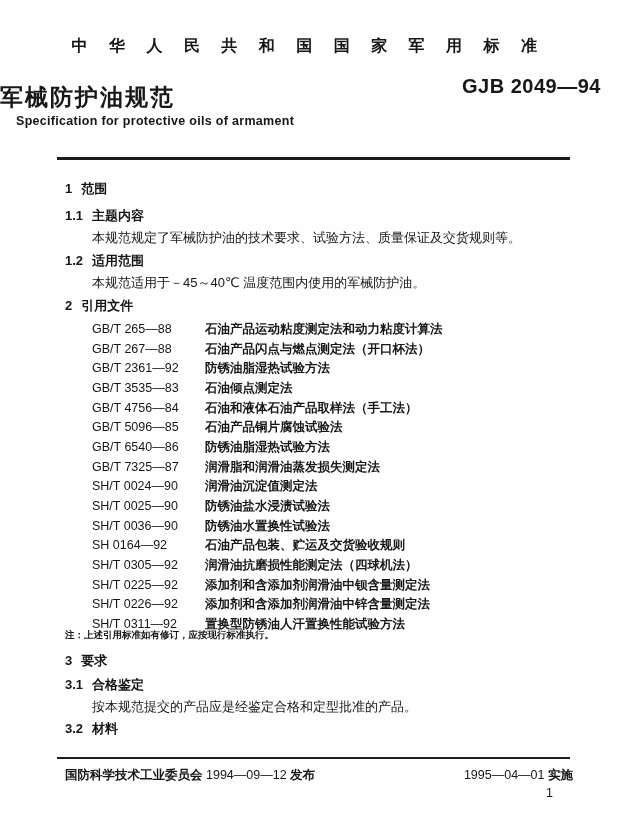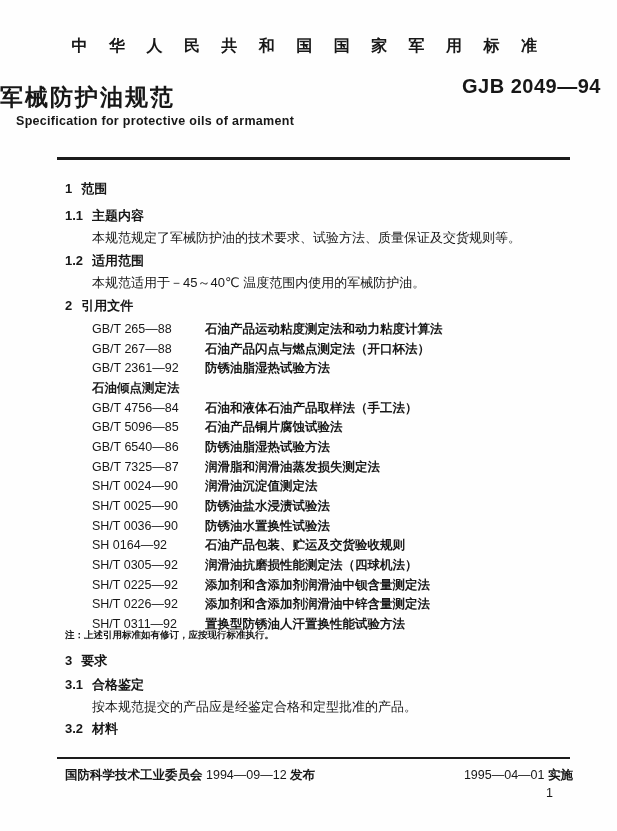--- a/index.html
+++ b/index.html
@@ -129,20 +129,21 @@
     </div>
     <div class="ref-row">
       <span class="ref-code">GB/T 267—88</span>
       <span class="ref-title">石油产品闪点与燃点测定法（开口杯法）</span>
     </div>
     <div class="ref-row">
       <span class="ref-code">GB/T 2361—92</span>
       <span class="ref-title">防锈油脂湿热试验方法</span>
     </div>
     <div class="ref-row">
+      <span class="ref-code">GB/T 3535—83</span>
       <span class="ref-title">石油倾点测定法</span>
     </div>
     <div class="ref-row">
       <span class="ref-code">GB/T 4756—84</span>
       <span class="ref-title">石油和液体石油产品取样法（手工法）</span>
     </div>
     <div class="ref-row">
       <span class="ref-code">GB/T 5096—85</span>
       <span class="ref-title">石油产品铜片腐蚀试验法</span>
     </div>

